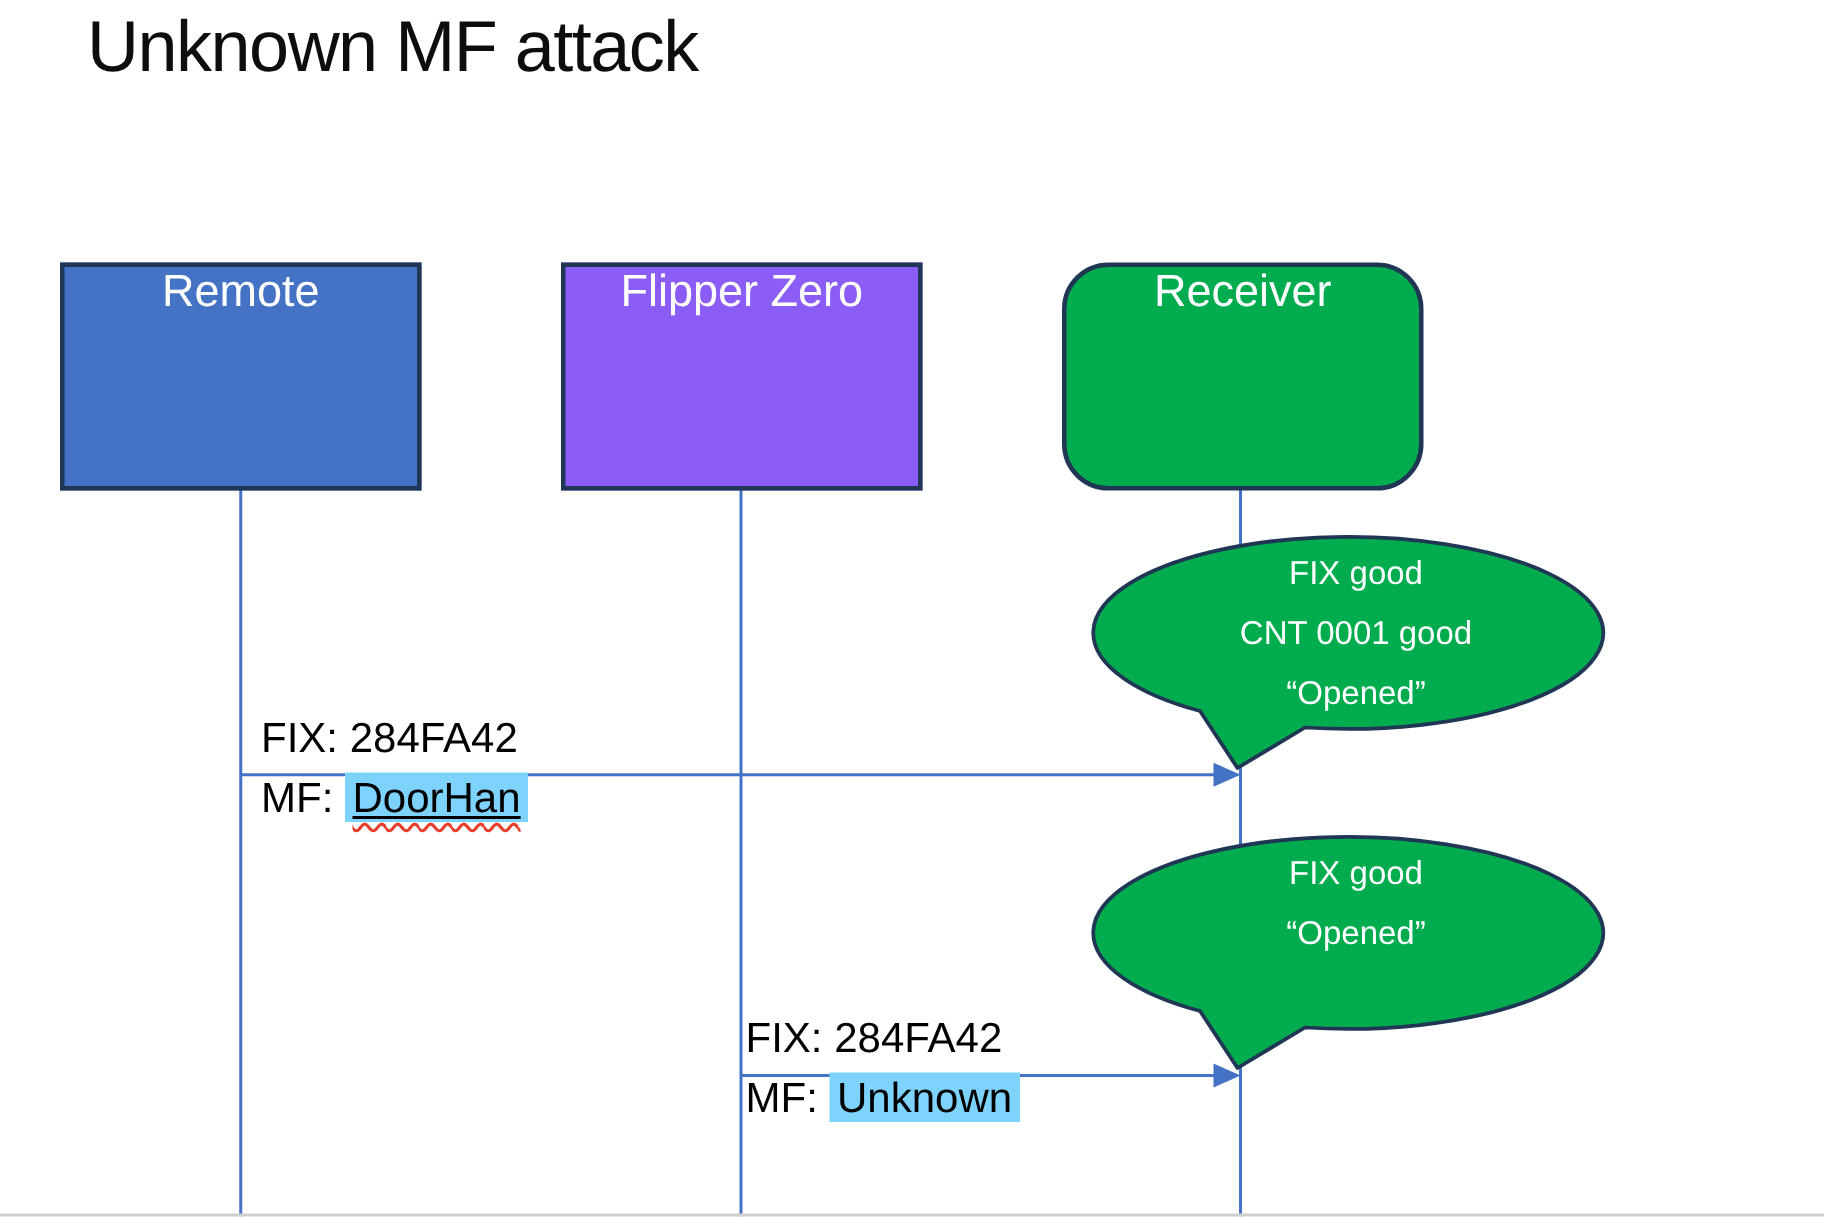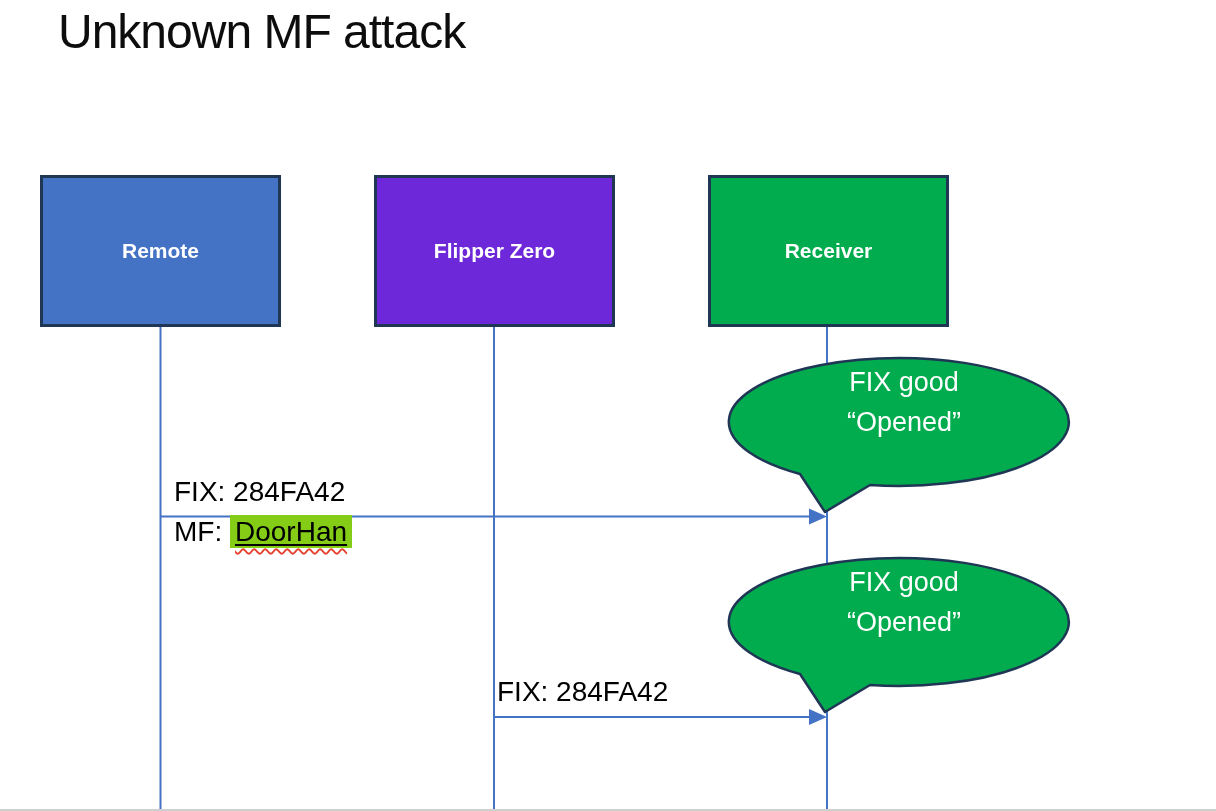--- a/index.html
+++ b/index.html
@@ -11,50 +11,50 @@
   }
   .abs{position:absolute;}
   #title{
     left:58px;top:4px;
     font-size:48px;letter-spacing:-1px;font-weight:400;color:#0d0d0d;
     white-space:nowrap;
   }
   .actor-box{
     top:175px;height:146px;width:235px;
     border:3px solid #1f3655;
-    display:flex;align-items:center;justify-content:center;
-    color:#fff;font-size:21px;font-weight:bold;
+    display:flex;align-items:flex-start;justify-content:center;
+    color:#fff;font-size:30px;
   }
   #box-remote{left:40px;}
   #box-flipper{left:374px;}
   #box-receiver{left:708px;}
   #connector-layer{left:0;top:0;width:1216px;height:811px;pointer-events:none;}
   .msg{
     font-size:28px;line-height:40px;white-space:nowrap;
   }
   #msg1{left:174px;top:472px;}
   #msg2{left:497px;top:672px;}
-  .hl{background:#84cc16;padding:1px 5px;}
+  .hl{background:#7dd3fc;padding:1px 5px;}
   .wavy{
     text-decoration-line:underline;
     text-decoration-style:wavy;
     text-decoration-color:#e8402f;
     text-decoration-thickness:1.5px;
     text-underline-offset:7px;
   }
   .ul{
     text-decoration-line:underline;
     text-decoration-style:solid;
     text-decoration-color:#000;
     text-decoration-thickness:2px;
     text-underline-offset:3px;
   }
   .bubble-text{
     width:346px;text-align:center;color:#fff;
-    font-size:27px;line-height:40px;padding-left:6px;
+    font-size:22px;line-height:40px;padding-left:6px;
   }
   #bubble1-text{left:725px;top:362px;}
   #bubble2-text{left:725px;top:562px;}
   #slide-bottom-edge{
     left:0;top:809px;width:1216px;height:2px;background:#cfcfcf;
   }
 </style>
 </head>
 <body>
 
@@ -73,38 +73,40 @@
   <polygon points="827,717 809,709 809,725" fill="#4472C4"></polygon>
 
   <path transform="translate(725,356)" d="M 75 118 L 100 156 L 145 129 A 170 64 0 1 0 75 118 Z" fill="#00AC4E" stroke="#1F3655" stroke-width="2.5" stroke-linejoin="round"></path>
 
   <path transform="translate(725,556)" d="M 75 118 L 100 156 L 145 129 A 170 64 0 1 0 75 118 Z" fill="#00AC4E" stroke="#1F3655" stroke-width="2.5" stroke-linejoin="round"></path>
 </svg>
 
 <div id="box-remote" class="abs actor-box" style="background-color: rgb(68, 114, 196);">
   <span>Remote</span>
 </div>
-<div id="box-flipper" class="abs actor-box" style="background-color: #6d28d9;">
+<div id="box-flipper" class="abs actor-box" style="background-color: #8b5cf6;">
   <span>Flipper Zero</span>
 </div>
-<div id="box-receiver" class="abs actor-box" style="background-color: rgb(0, 172, 78);">
+<div id="box-receiver" class="abs actor-box" style="background-color: rgb(0, 172, 78); border-radius: 31px;">
   <span>Receiver</span>
 </div>
 
 <div id="msg1" class="abs msg">
   <div>FIX: 284FA42</div>
   <div><span>MF: </span><span class="hl"><span class="wavy"><span class="ul">DoorHan</span></span></span></div>
 </div>
 
 <div id="msg2" class="abs msg">
   <div>FIX: 284FA42</div>
+  <div><span>MF: </span><span class="hl">Unknown</span></div>
 </div>
 
 <div id="bubble1-text" class="abs bubble-text">
   <div>FIX good</div>
+  <div>CNT 0001 good</div>
   <div>“Opened”</div>
 </div>
 <div id="bubble2-text" class="abs bubble-text">
   <div>FIX good</div>
   <div>“Opened”</div>
 </div>
 
 <div id="slide-bottom-edge" class="abs"></div>
 
 </body></html>

